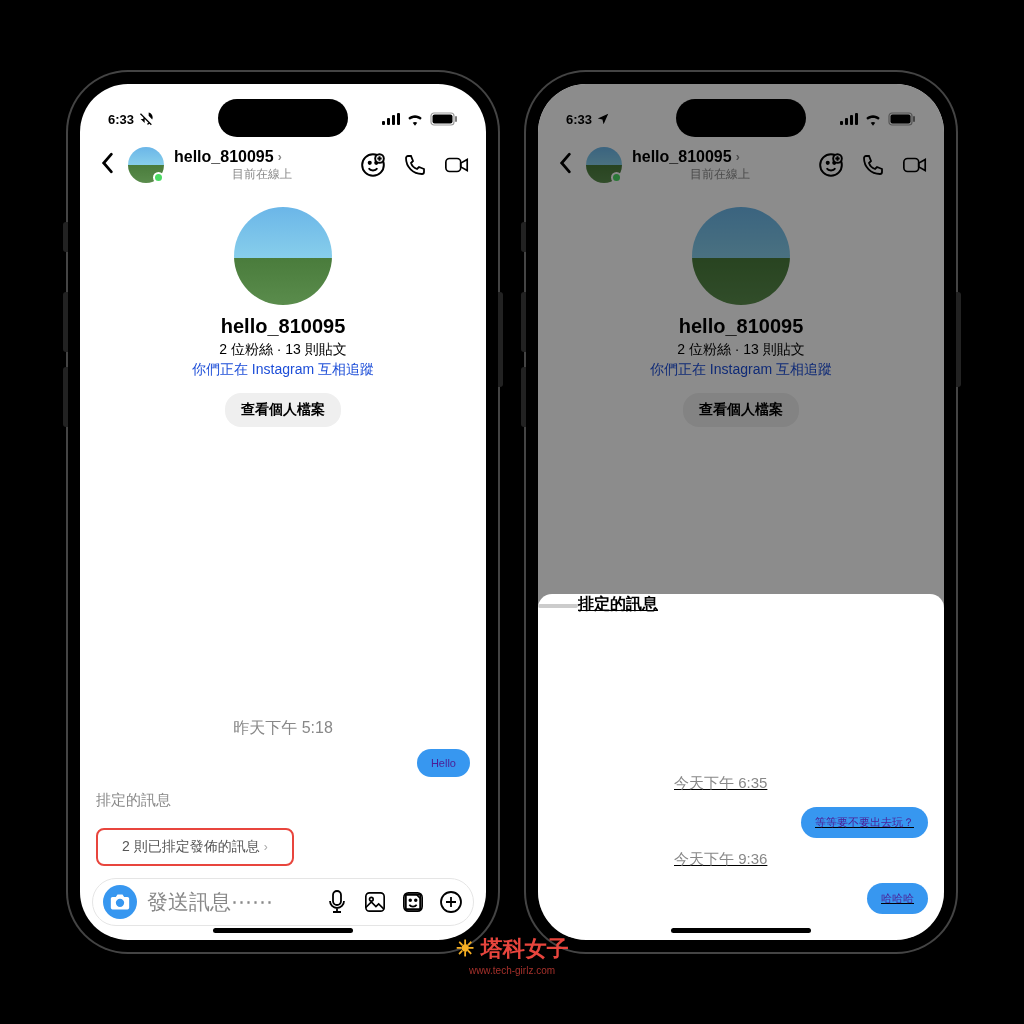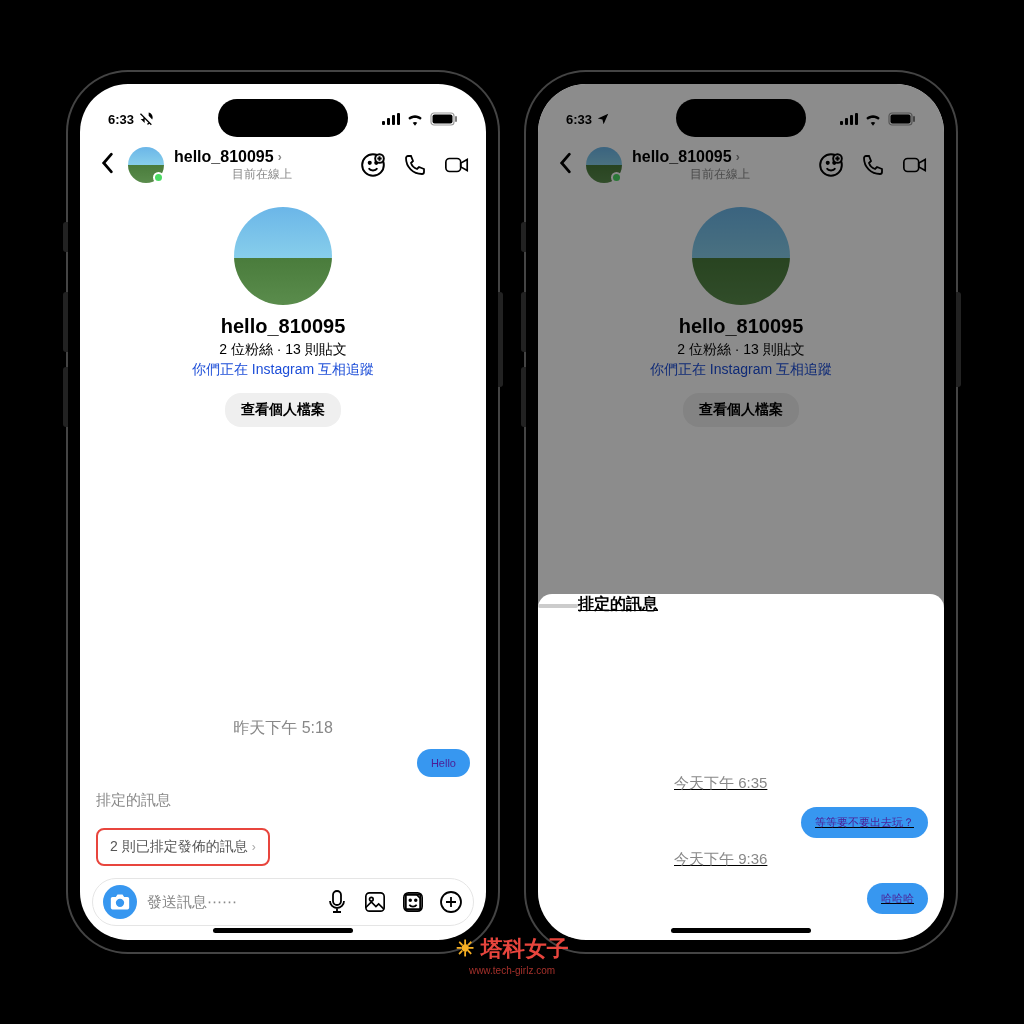--- a/index.html
+++ b/index.html
@@ -144,21 +144,21 @@
     background: #3797f0; color:#4c1d95; border-radius: 18px;
     padding: 8px 14px; font-size: 11px; max-width: 260px;
   }
   .msg-meta { font-size:15px; color:#888; margin: 12px 0; }
 
   
   .scheduled-pill {
     align-self: flex-start;
     border: 2px solid #e8453d;
     border-radius: 8px;
-    padding: 8px 12px;
+    padding: 8px 24px;
     font-size: 14px;
     color: #555;
     display: flex;
     align-items: center;
     gap: 4px;
     margin: 6px 0 8px;
   }
   .scheduled-pill .chev { color:#aaa; font-size:12px; }
 
   
@@ -170,21 +170,21 @@
     border: 1px solid #e5e5e5;
     border-radius: 24px;
     padding: 6px 10px;
     gap: 10px;
   }
   .cam-btn {
     width: 34px; height: 34px; border-radius: 50%;
     background: #3797f0; display:flex; align-items:center; justify-content:center;
     flex-shrink:0;
   }
-  .input-placeholder { flex:1; font-size:15px; color:#888; }
+  .input-placeholder { flex:1; font-size:21px; color:#888; }
   .input-actions { display:flex; gap:14px; align-items:center; }
   .input-actions .ia { width:24px; height:24px; display:flex; align-items:center; justify-content:center; }
 
   .home-indicator {
     position:absolute; bottom:7px; left:50%; transform:translateX(-50%);
     width: 140px; height:5px; background:#000; border-radius:3px;
   }
 
   
   .dimmer {

